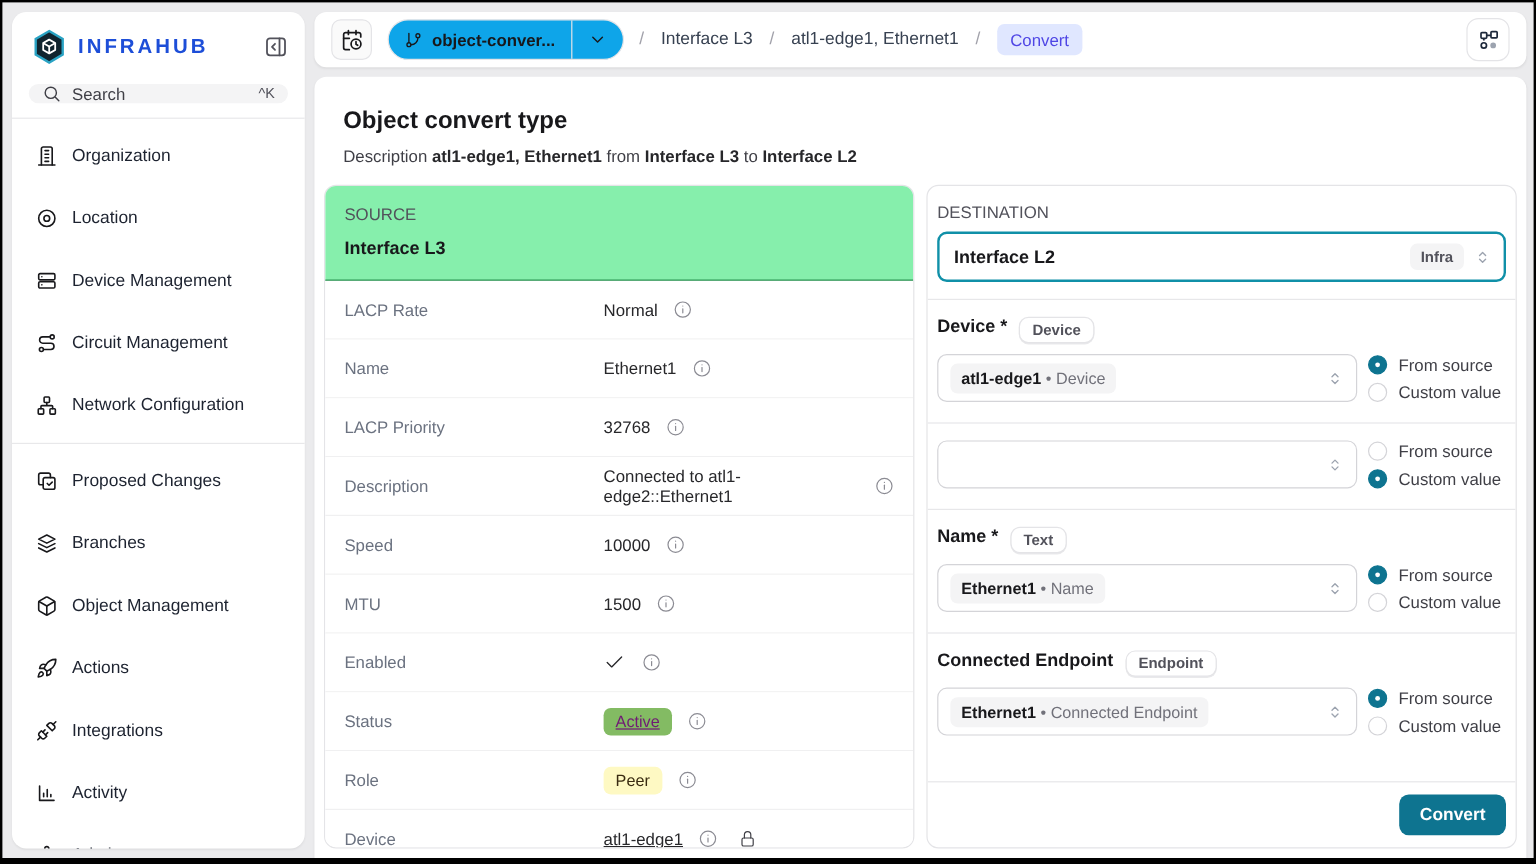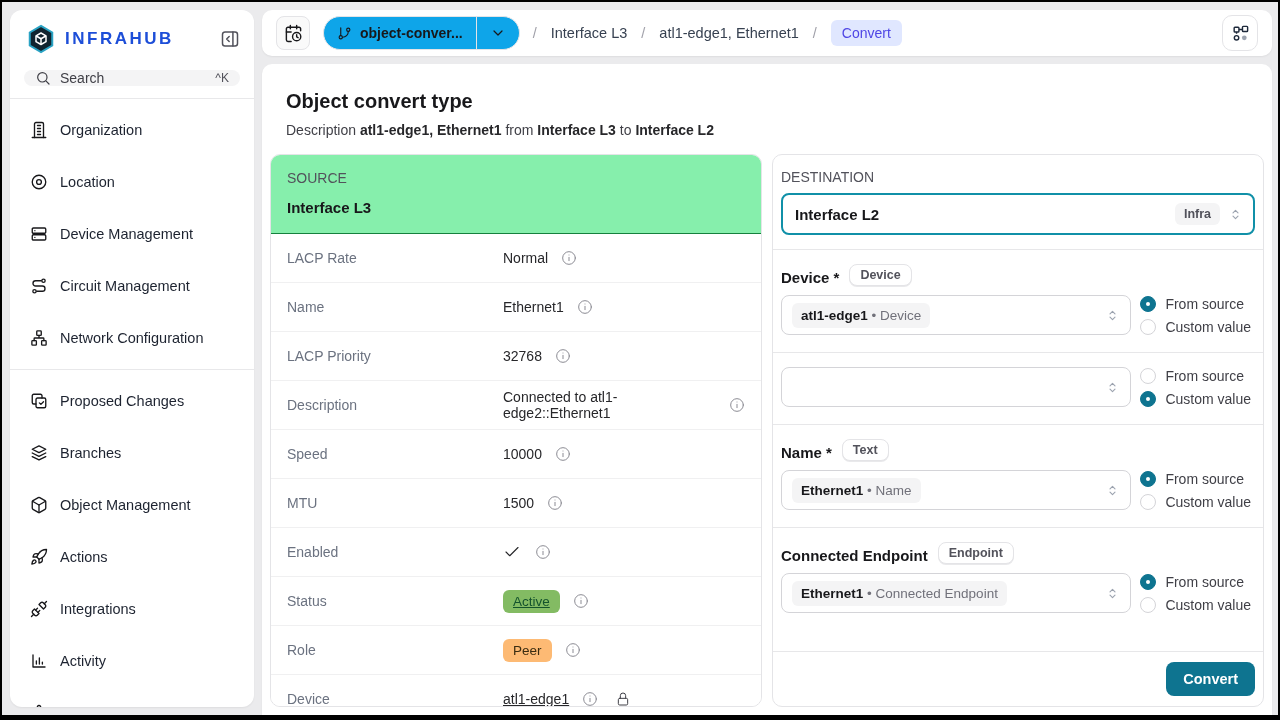--- a/index.html
+++ b/index.html
@@ -83,38 +83,38 @@
   
   .spanel { border:1px solid #e4e4e7; border-radius:10px; background:#fff; overflow:hidden; height:100%; }
   .spanel-head { background:#86efac; border-bottom:1px solid #15803d; padding:15px 16px 17px; }
   .s-heading { font-size:14px; color:#52525b; margin-bottom:13px; }
   .s-type { font-size:15px; font-weight:700; color:#18181b; }
   .srow { height:49px; display:flex; align-items:center; padding:0 16px; border-bottom:1px solid #f0f0f1; background:#fff; }
   .rlabel { width:216px; flex:none; font-size:14px; color:#6b7280; }
   .rvalue { font-size:14px; color:#27272a; margin-right:13px; }
   .info-btn { color:#8b8b93; display:grid; place-items:center; cursor:pointer; }
   .badge { padding:4px 10px; border-radius:6px; font-size:13.5px; font-weight:500; }
-  .badge-active { background:#83bb63; color:#14532d;text-decoration:underline; }
-  .badge-peer { background:#fdba74; color:#3a2c11; }
+  .badge-active { background:#83bb63; color:#701a75;text-decoration:underline; }
+  .badge-peer { background:#fef9c3; color:#3a2c11; }
   .rlink { font-size:14px; color:#27272a; text-decoration:underline; margin-right:13px; cursor:pointer; }
   .lock { margin-left:17px; color:#3f3f46; display:grid; place-items:center; }
   .checkmark { color:#27272a; margin-right:14px; display:grid; place-items:center; }
 
   
   .dpanel { border:1px solid #e4e4e7; border-radius:10px; background:#fff; overflow:hidden; height:100%; display:flex; flex-direction:column; }
   .d-heading { font-size:14px; color:#52525b; margin:14px 8px 8px; }
   .type-select {
     margin:0 8px 14px; height:42px; border:2px solid #1090a8; border-radius:8px; background:#fff;
     display:flex; align-items:center; padding:0 10px 0 12px; gap:8px; cursor:pointer;
   }
   .type-select .tval { font-size:15px; font-weight:700; color:#18181b; }
   .infra-badge { margin-left:auto; background:#f4f4f5; color:#52525b; font-size:12.5px; font-weight:600; padding:4px 9px; border-radius:6px; }
   .spin { color:#9ca3af; display:grid; place-items:center; }
   .dsection { border-top:1px solid #e7e7e9; padding:14px 8px 17px; }
-  .dfield-head { display:flex; align-items:flex-end; gap:10px; margin-bottom:9px; }
+  .dfield-head { display:flex; align-items:flex-start; gap:10px; margin-bottom:9px; }
   .dlabel { font-size:15px; font-weight:700; color:#18181b; }
   .kind-badge {
     border:1px solid #e4e4e7; border-radius:8px; padding:3px 10px; font-size:12.5px;
     font-weight:600; color:#52525b; background:#fff; box-shadow:0 1px 0 #e9e9eb;
   }
   .dfield-row { display:flex; align-items:center; }
   .dselect {
     width:350px; flex:none; height:40px; border:1px solid #d4d4d8; border-radius:8px; background:#fff;
     display:flex; align-items:center; padding:0 10px; cursor:pointer;
   }

